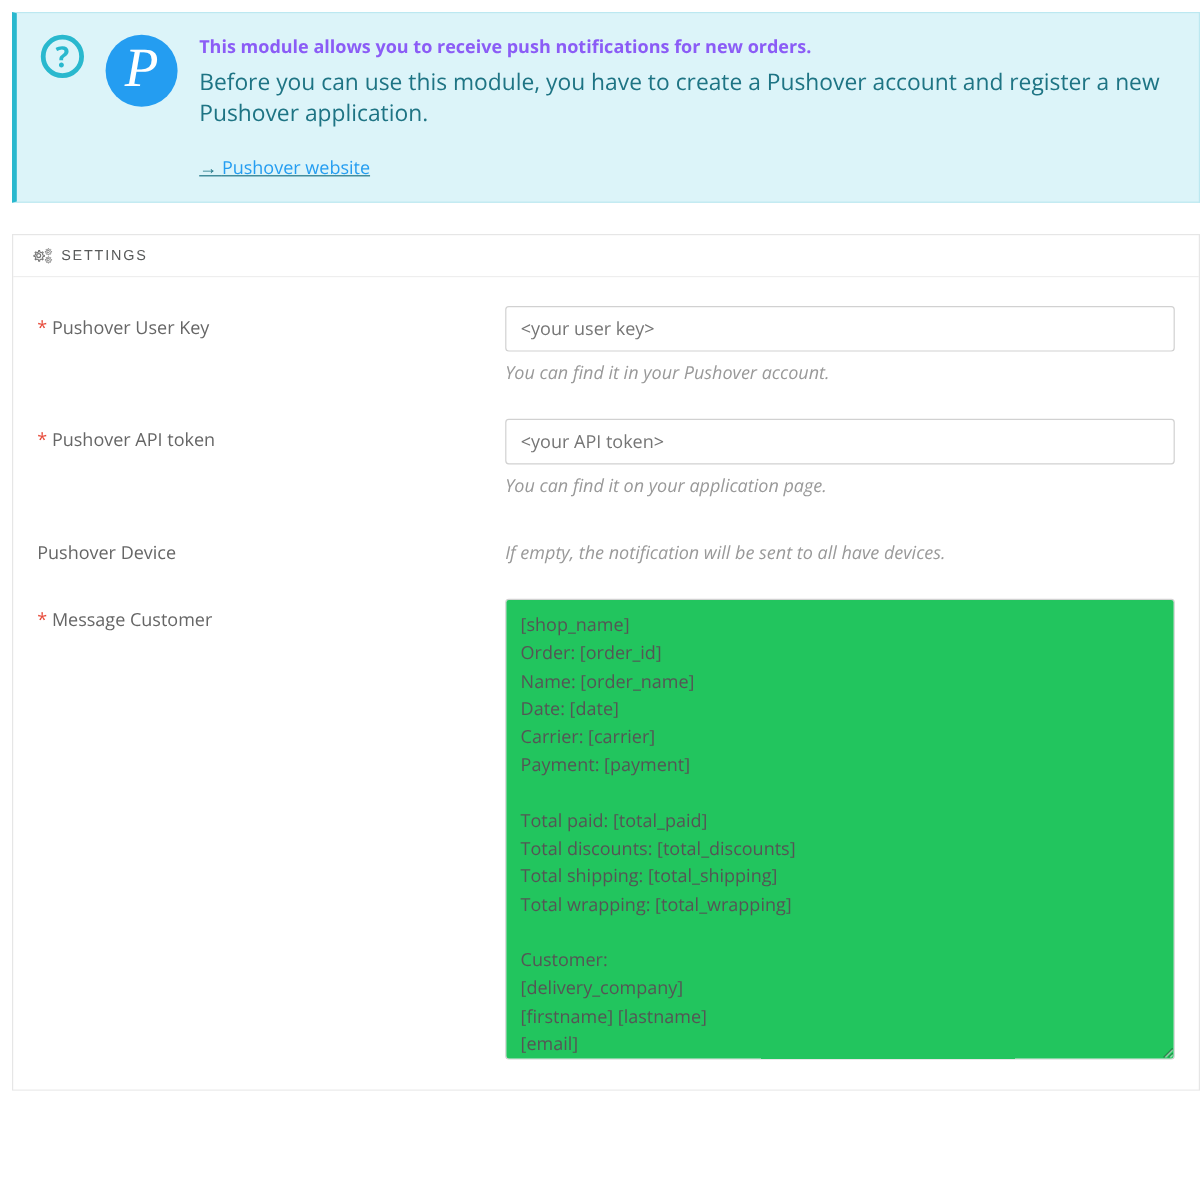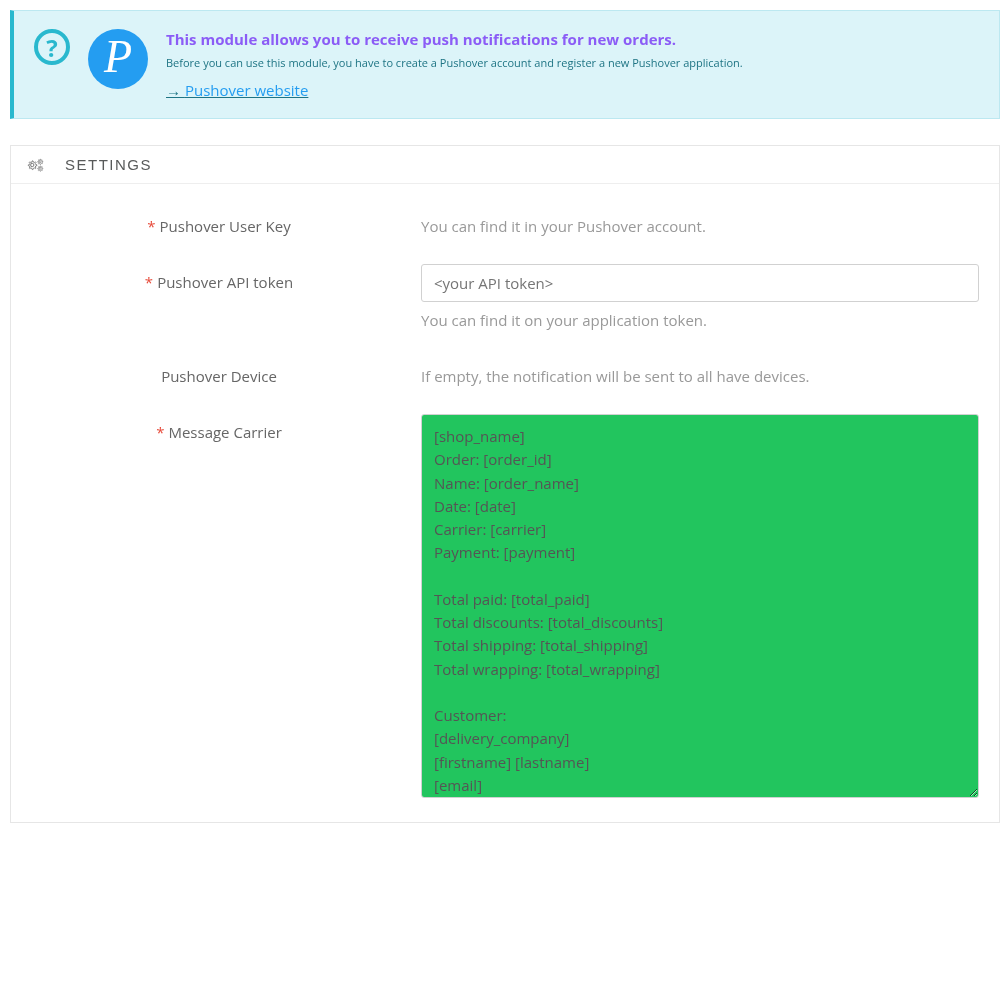--- a/index.html
+++ b/index.html
@@ -55,56 +55,56 @@
 }
 .alert-text { flex: 1; }
 .alert-title {
   color: #8b5cf6;
   font-weight: 700;
   font-size: 15px;
   margin-bottom: 6px;
 }
 .alert-desc {
   color: #1e7484;
-  font-size: 11px;
-  margin-bottom: 10px;
+  font-size: 19px;
+  margin-bottom: 23px;
 }
 .alert-link-row {
   color: #1e7484;
   font-size: 15px;
   text-decoration: underline;
 }
 .alert-link {
   color: #249df1;
   text-decoration: none;
 }
 
 .panel {
   border: 1px solid #e6e6e6;
   background: #fff;
 }
 .panel-heading {
   padding: 10px 16px;
   border-bottom: 1px solid #eee;
   font-family: "Helvetica Neue", Arial, sans-serif;
   color: #585a5a;
-  font-size: 15px;
+  font-size: 12px;
   letter-spacing: 1.5px;
   display: flex;
-  align-items: center;
-  gap: 20px;
+  align-items: flex-end;
+  gap: 6px;
   text-transform: uppercase;
 }
 .cogs-icon { width: 18px; height: 14px; flex-shrink: 0; }
 .panel-body { padding: 24px 20px 20px 20px; }
 .form-row { display: flex; margin-bottom: 28px; align-items: flex-start; }
 .form-row:last-child { margin-bottom: 0; }
 .form-label {
   width: 390px;
-  text-align: center;
+  text-align: left;
   padding-right: 14px;
   padding-top: 8px;
   color: #666;
   font-size: 15px;
   flex-shrink: 0;
 }
 .req { color: #e74c3c; margin-right: 4px; }
 .form-control-wrap { flex: 1; }
 .form-input {
   width: 100%;
@@ -124,20 +124,21 @@
   font-size: 15px;
   color: #555;
   font-family: inherit;
   line-height: 1.55;
   resize: vertical;
   height: 384px;
   background: #22c55e;
 }
 .help-text {
   color: #999;
+  font-style: italic;
   font-size: 15px;
   margin-top: 8px;
 }
 </style>
 </head>
 <body>
 
 <div class="alert-box">
   <div class="help-circle">?</div>
   <div class="pushover-logo">
@@ -164,41 +165,42 @@
         <path d="M17.5 10.2 l0.6 0 l0.25 1 l0.9 0.4 l0.85-0.55 l0.42 0.42 l-0.55 0.85 l0.4 0.9 l1 0.25 l0 0.6 l-1 0.25 l-0.4 0.9 l0.55 0.85 l-0.42 0.42 l-0.85-0.55 l-0.9 0.4 l-0.25 1 l-0.6 0 l-0.25-1 l-0.9-0.4 l-0.85 0.55 l-0.42-0.42 l0.55-0.85 l-0.4-0.9 l-1-0.25 l0-0.6 l1-0.25 l0.4-0.9 l-0.55-0.85 l0.42-0.42 l0.85 0.55 l0.9-0.4 z" fill="none" stroke="#777" stroke-width="0.9"></path>
       </g>
     </svg>
     <span>SETTINGS</span>
   </div>
   <div class="panel-body">
 
     <div class="form-row">
       <label class="form-label"><span class="req">*</span><span>Pushover User Key</span></label>
       <div class="form-control-wrap">
+        <input type="text" class="form-input" placeholder="&lt;your user key&gt;" style="">
         <div class="help-text">You can find it in your Pushover account.</div>
       </div>
     </div>
 
     <div class="form-row">
       <label class="form-label"><span class="req">*</span><span>Pushover API token</span></label>
       <div class="form-control-wrap">
         <input type="text" class="form-input" placeholder="&lt;your API token&gt;" style="">
-        <div class="help-text">You can find it on your application token.</div>
+        <div class="help-text">You can find it on your application page.</div>
       </div>
     </div>
 
     <div class="form-row">
       <label class="form-label"><span>Pushover Device</span></label>
       <div class="form-control-wrap">
         <div class="help-text">If empty, the notification will be sent to all have devices.</div>
       </div>
     </div>
 
     <div class="form-row">
-      <label class="form-label"><span class="req">*</span><span>Message Carrier</span></label>
+      <label class="form-label"><span class="req">*</span><span>Message Customer</span></label>
       <div class="form-control-wrap">
         <textarea class="form-textarea" style="">[shop_name]
 Order: [order_id]
 Name: [order_name]
 Date: [date]
 Carrier: [carrier]
 Payment: [payment]
 
 Total paid: [total_paid]
 Total discounts: [total_discounts]

